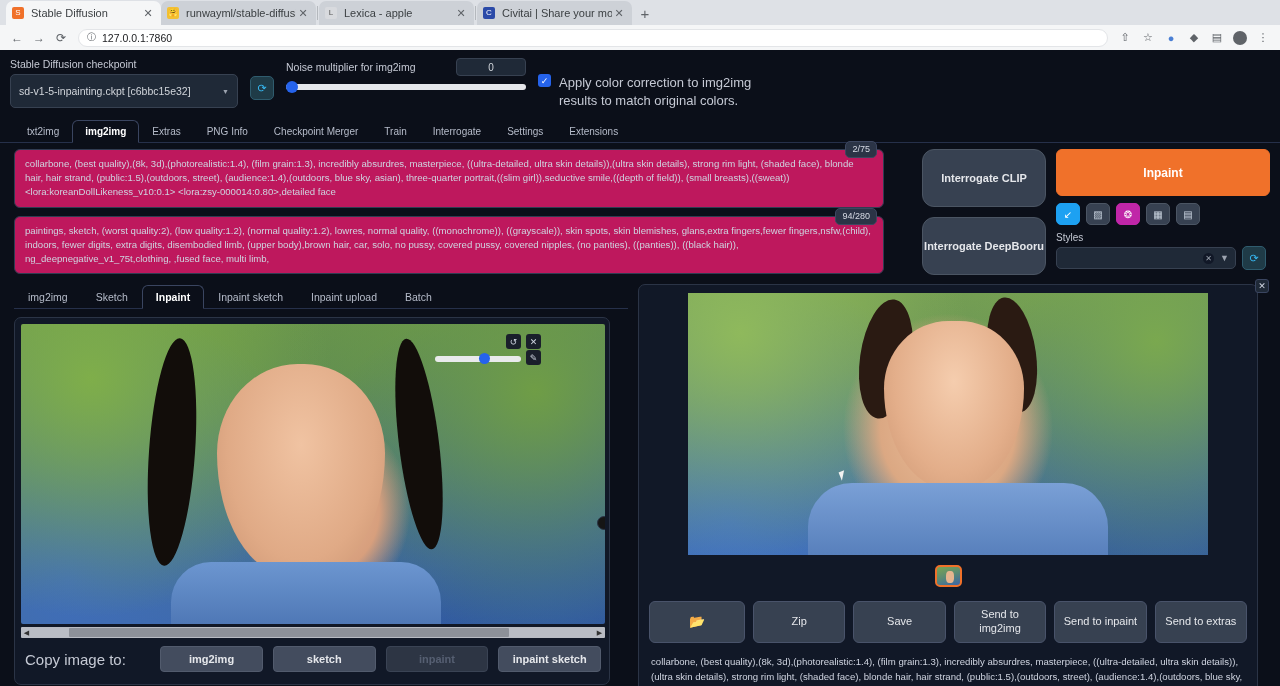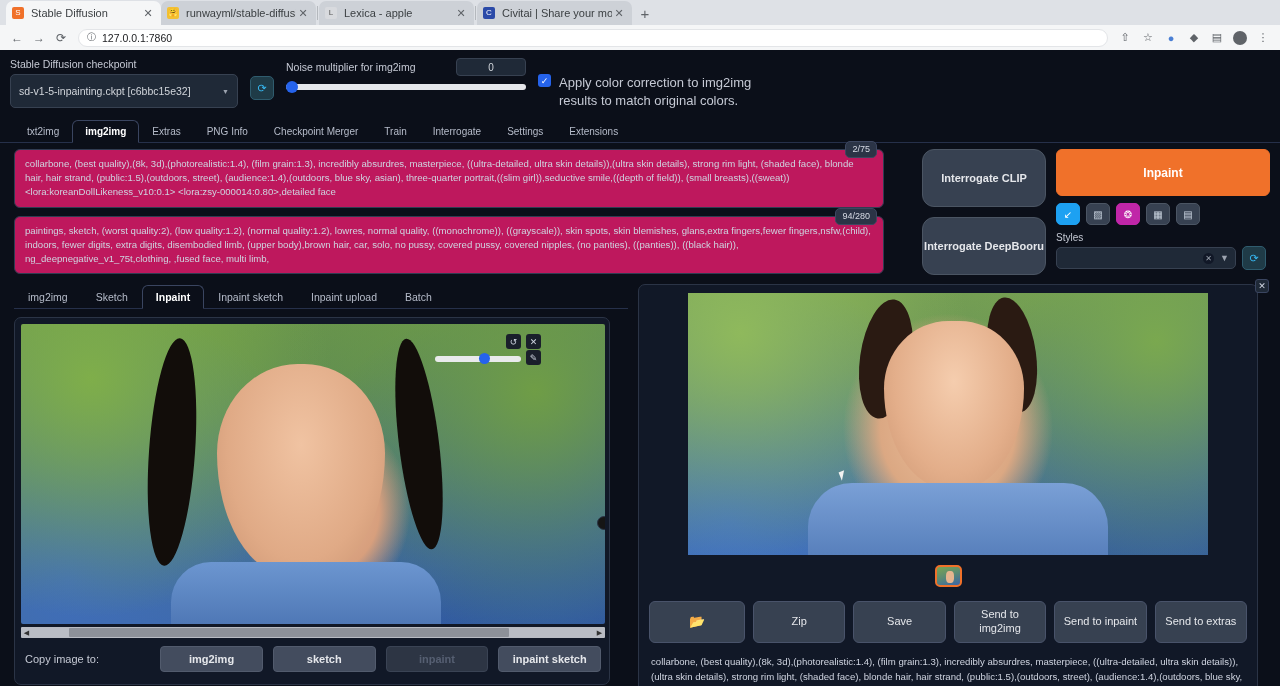--- a/index.html
+++ b/index.html
@@ -204,21 +204,21 @@
     display: flex; align-items: center; justify-content: center;
   }
   .hscroll {
     width: 584px; height: 11px; background: #b9bcc4; margin-top: 3px;
     display: flex; align-items: center; border-radius: 1px; position: relative;
   }
   .hscroll .arrow { width: 11px; text-align: center; font-size: 7px; color: #333; }
   .hscroll .thumb { position: absolute; left: 48px; width: 440px; height: 9px;
                     background: #8d9199; border-radius: 1px; }
   .copyrow { display: flex; align-items: center; gap: 10px; margin-top: 8px; padding: 0 2px 6px 4px; }
-  .copy-lbl { font-size: 11px; color: #c5c9d4; width: 128px; }
+  .copy-lbl { font-size: 15px; color: #c5c9d4; width: 128px; }
   .cbtn {
     width: 105px; height: 26px; background: #434c5e; border: 1px solid #525b6d;
     border-radius: 4px; color: #e5e7eb; font-size: 11px; font-weight: bold;
     display: flex; align-items: center; justify-content: center;
   }
   .cbtn.disabled { background: #2d3544; border-color: #3a4354; color: #565f72; }
   .resize-lbl { padding: 6px 0 0 2px; font-size: 10.5px; color: #c5c9d4; }
 
   
   .result-card {

